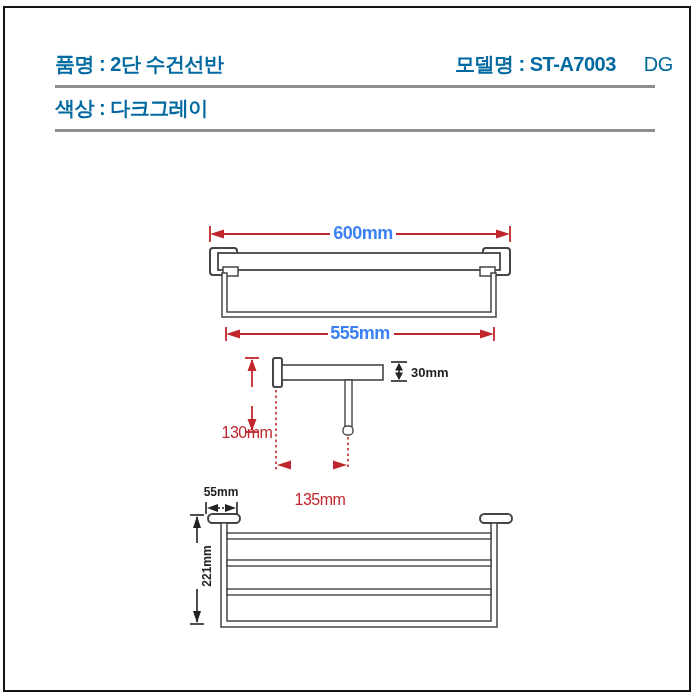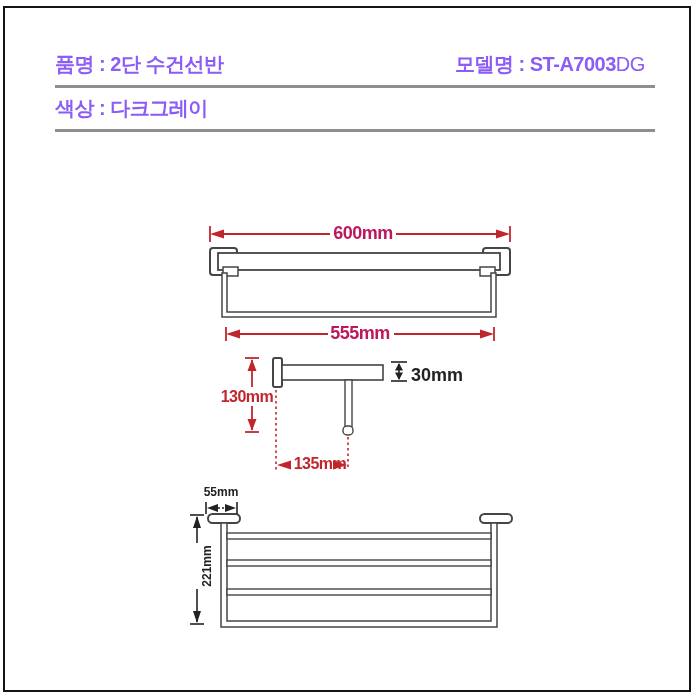--- a/index.html
+++ b/index.html
@@ -6,37 +6,37 @@
   body{
     width:700px;height:700px;position:relative;background:#ffffff;
     font-family:"Liberation Sans","DejaVu Sans",sans-serif;
     color:#262626;overflow:hidden;
   }
   .frame{
     position:absolute;left:3px;top:6px;width:688px;height:686px;
     border:2px solid #141414;box-sizing:border-box;
   }
   .hdr-text{
-    position:absolute;font-weight:bold;font-size:20px;color:#8b5cf6;
+    position:absolute;font-weight:bold;font-size:20px;color:#0369a1;
     white-space:nowrap;letter-spacing:-0.5px;
   }
   .hdr-product{left:55px;top:51px;}
   .hdr-model{left:455px;top:51px;}
-  .hdr-model .suffix{font-weight:normal;}
+  .hdr-model .suffix{font-weight:normal;margin-left:28px;}
   .hdr-color{left:55px;top:95px;}
   .rule{
     position:absolute;left:55px;width:600px;height:3px;background:#8e8e8e;
   }
   .rule-1{top:85px;}
   .rule-2{top:129px;}
   .diagram-svg{position:absolute;left:0;top:0;}
   .dim-label{position:absolute;white-space:nowrap;text-align:center;line-height:1;}
-  .dim-red-lg{font-weight:bold;font-size:18px;color:#be185d;letter-spacing:-0.5px;}
-  .dim-red-md{font-weight:bold;font-size:16px;color:#c0272d;letter-spacing:-0.5px;}
-  .dim-blk{font-weight:bold;font-size:18px;color:#222222;}
+  .dim-red-lg{font-weight:bold;font-size:18px;color:#3b82f6;letter-spacing:-0.5px;}
+  .dim-red-md{font-weight:normal;font-size:16px;color:#c0272d;letter-spacing:-0.5px;margin-top:36px;}
+  .dim-blk{font-weight:bold;font-size:13px;color:#222222;}
   .dim-blk-sm{font-weight:bold;font-size:12px;color:#222222;}
   .lbl-600{left:325px;top:224px;width:76px;}
   .lbl-555{left:322px;top:324px;width:76px;text-align:center;}
   .lbl-130{left:218px;top:389px;width:58px;}
   .lbl-30{left:411px;top:366px;width:52px;text-align:left;}
   .lbl-135{left:291px;top:456px;width:58px;}
   .lbl-55{left:199px;top:486px;width:44px;}
   .lbl-221{
     left:184px;top:559px;width:48px;height:14px;
     transform:rotate(-90deg);transform-origin:center center;

